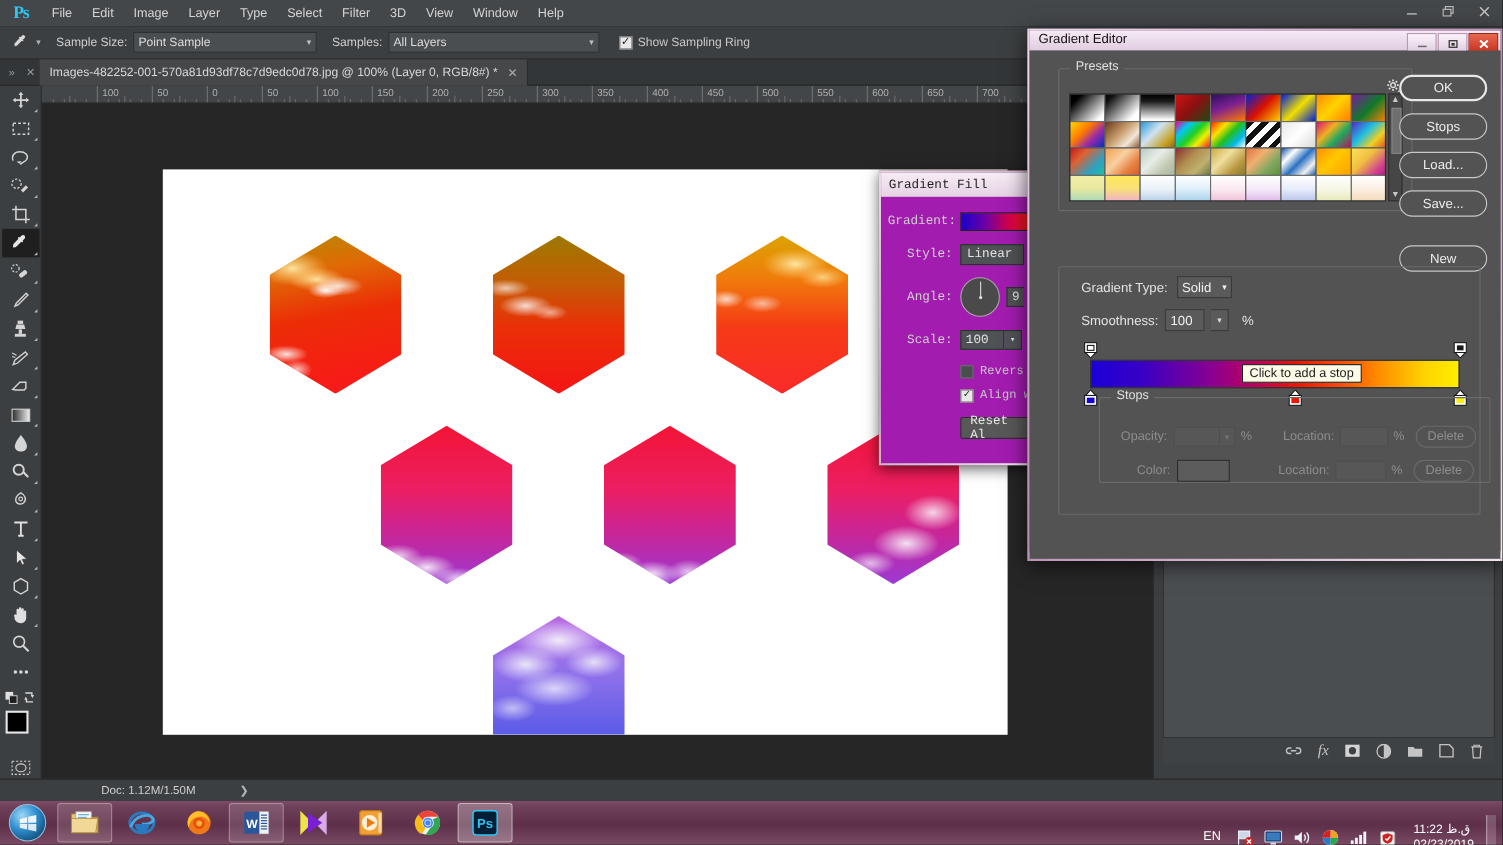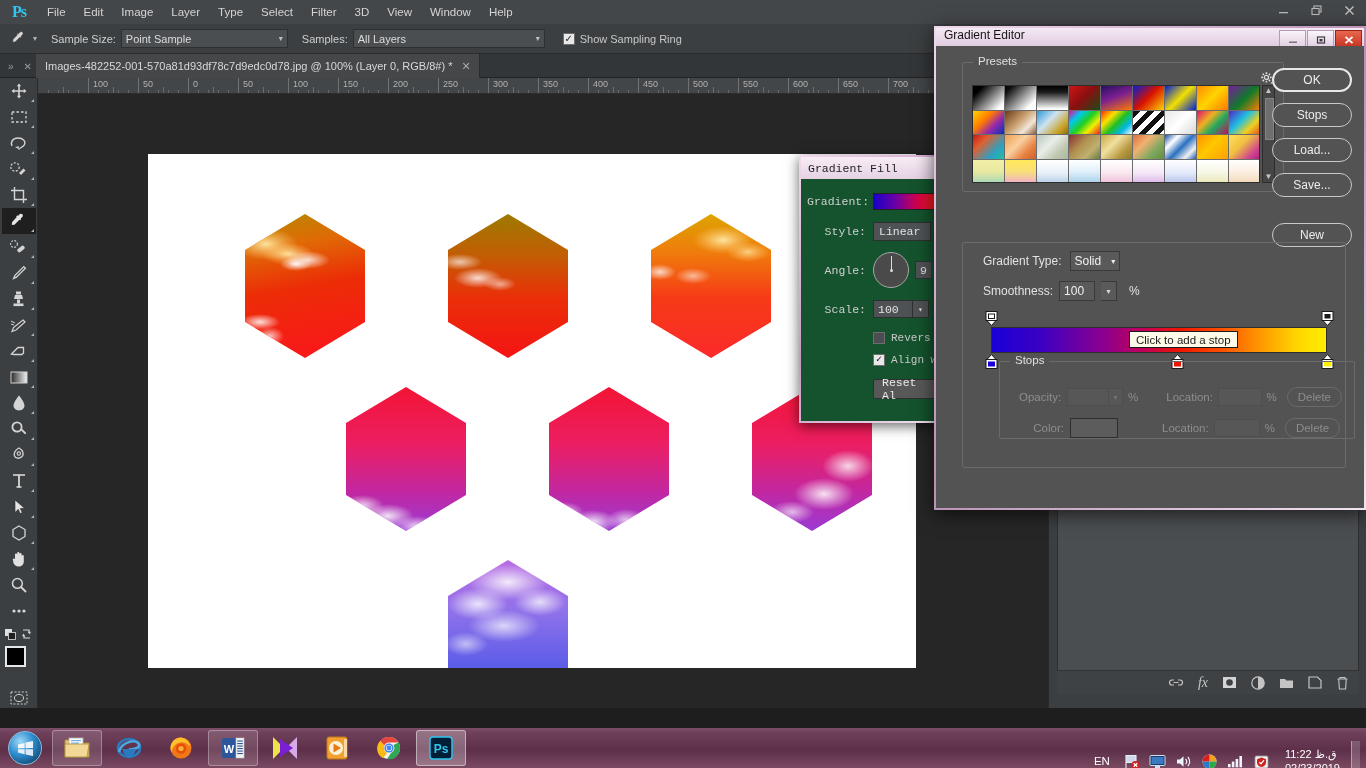--- a/index.html
+++ b/index.html
@@ -198,21 +198,21 @@
     position: absolute; left: 799px; top: 155px; width: 148px; height: 268px;
     background: #454545;
     border: 2px solid; border-image: linear-gradient(135deg,#f0d8ea,#c89ac2,#f4e6f2) 1;
     box-shadow: 0 3px 12px rgba(0,0,0,0.6);
     font-family: Liberation Mono, monospace;
   }
   .gfill-title {
     height: 22px; background: linear-gradient(180deg,#f7ecf6,#e5d2e4);
     color: #1d1d1d; font-size: 11.5px; display: flex; align-items: center; padding-left: 7px;
   }
-  .gfill-body { padding: 10px 0 0 0; height: 242px; background: #14532d; }
+  .gfill-body { padding: 10px 0 0 0; height: 242px; background: #a21caf; }
   .gf-row { display: flex; align-items: center; height: 24px; margin-bottom: 6px; padding-left: 6px; }
   .gf-label { width: 66px; text-align: right; padding-right: 7px; font-size: 11.5px; color: #cfcfcf; }
   .gf-swatch {
     width: 78px; height: 17px; border: 1px solid #222;
     background: linear-gradient(90deg,#1a00c8 0%, #6a00a8 30%, #d4004a 62%, #ff2b00 100%);
   }
   .gf-select {
     height: 19px; background: #4f5254; border: 1px solid #2d2f31; color: #e2e2e2;
     font-size: 11.5px; padding: 0 5px; display: flex; align-items: center; min-width: 58px;
   }
@@ -1103,20 +1103,24 @@
               <span class="sfield" style="width:46px;margin-left:5px"></span>
               <span class="slabel" style="margin-left:5px">%</span>
               <span class="sdel" style="margin-left:10px">Delete</span>
             </div>
           </div>
         </div>
       </div>
     </div>
   </div>
 
+  <div class="statusbar">
+    <span class="status-text">Doc: 1.12M/1.50M</span>
+    <span class="status-arrow">❯</span>
+  </div>
 
   <div class="taskbar">
     <div class="start-orb">
       <div class="orb">
         <svg width="19" height="19" viewBox="0 0 19 19">
           <path d="M2 5.5 L8.6 3.9 V9 L2 9.3 Z" fill="#f2f8fc"></path>
           <path d="M9.6 3.6 L17 2 V9 L9.6 9 Z" fill="#eaf4fa"></path>
           <path d="M2 10.2 L8.6 10.2 V15.2 L2 13.6 Z" fill="#e4f0f8"></path>
           <path d="M9.6 10.2 L17 10.2 V17 L9.6 15.4 Z" fill="#ddeaf5"></path>
         </svg>

